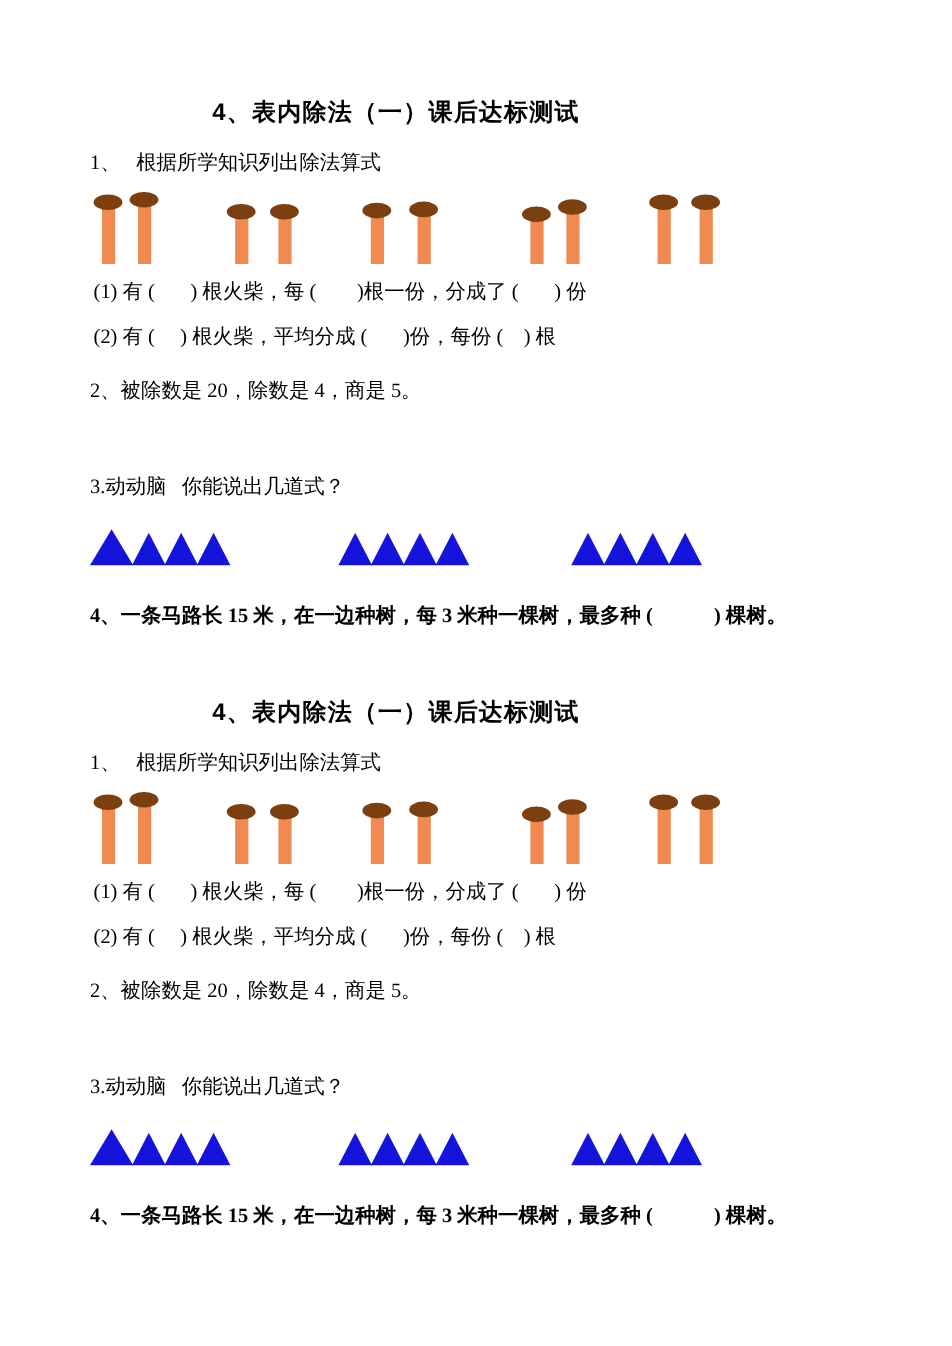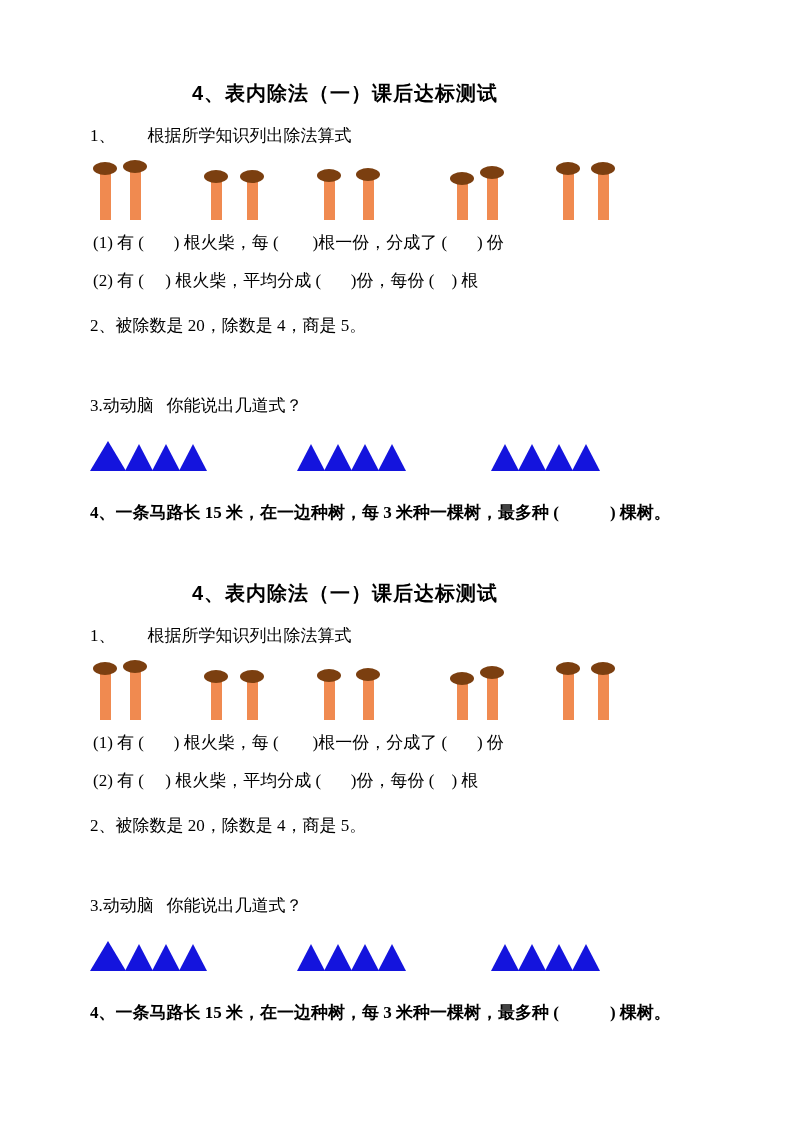--- a/index.html
+++ b/index.html
@@ -1,25 +1,25 @@
 <!DOCTYPE html>
 <html><head>
 <meta charset="utf-8">
 <style>
   html,body{margin:0;padding:0;background:#ffffff;}
   #page{position:relative;width:793px;height:1122px;background:#fff;overflow:hidden;
         font-family:"Liberation Serif","DejaVu Serif",serif;color:#000;}
-  .sheet{position:absolute;left:15px;width:660px;height:500px;}
+  .sheet{position:absolute;left:0;width:660px;height:500px;}
   .sheet.s0{top:70px;} .sheet.s1{top:570px;}
   .title{position:absolute;top:10px;left:0;width:100%;margin:0;text-align:center;
          font-size:20px;font-weight:bold;font-family:"Liberation Sans","DejaVu Sans",sans-serif;
          letter-spacing:1px;}
   .line{position:absolute;font-size:17px;white-space:pre;line-height:24px;}
   .q1{top:54px;left:75px;}
-  .q1 .q1text{display:inline-block;margin-left:32px;}
+  .q1 .q1text{display:inline-block;margin-left:13px;}
   .matches-row{position:absolute;top:90px;left:0;width:793px;height:62px;}
   .match{position:absolute;width:24px;}
   .match .head{position:absolute;top:0;left:0;width:24px;height:13px;border-radius:50%;}
   .match .stick{position:absolute;top:9px;left:7px;width:11px;}
   .sub1{top:161px;left:78px;}
   .sub2{top:199px;left:78px;}
   .q2{top:244px;left:75px;}
   .q3{top:324px;left:75px;}
   .tri-row{position:absolute;top:373px;left:0;width:793px;height:30px;}
   .tri-group{position:absolute;bottom:2px;display:flex;align-items:flex-end;}

